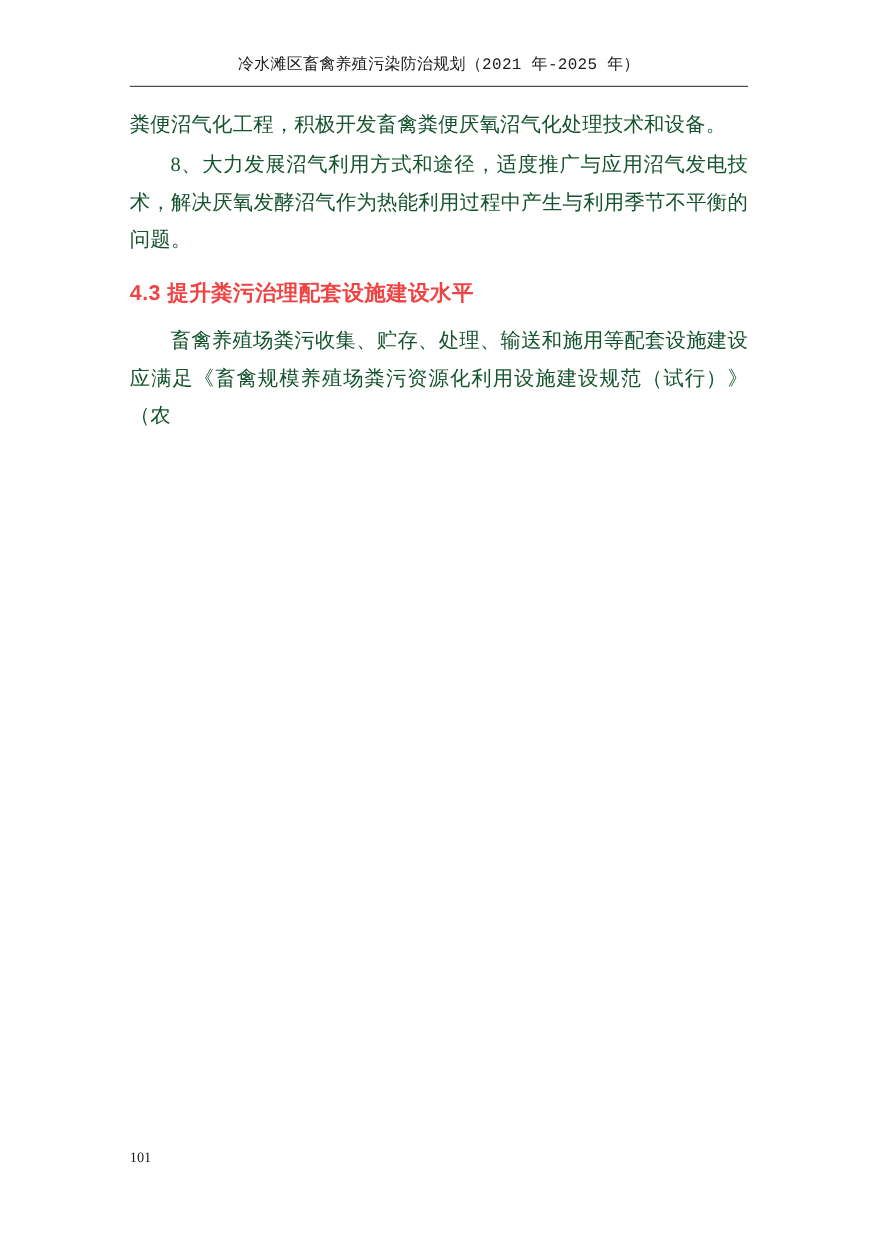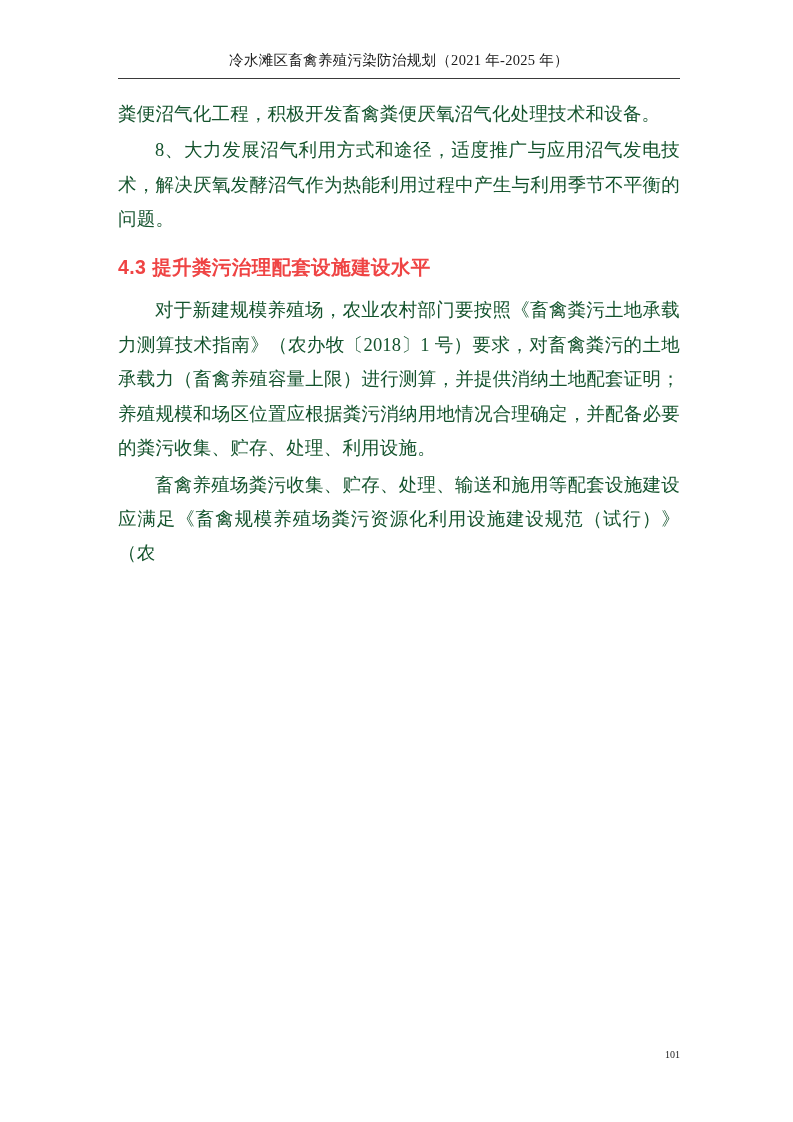--- a/index.html
+++ b/index.html
@@ -26,21 +26,21 @@
     width: 562px;
     height: 1010px;
   }
   .header {
     text-align: center;
     font-size: 14.5px;
     color: #1a1a1a;
     letter-spacing: 0.3px;
     padding-bottom: 6px;
     line-height: 1.5;
-    font-family: Liberation Serif, serif;
+    font-family: Liberation Mono, monospace;
   }
   .header-rule {
     border: 0;
     border-top: 1px solid #3a3a3a;
     margin: 0 0 18px 0;
   }
   p.body-text {
     font-size: 18.5px;
     line-height: 1.86;
     color: #14532d;
@@ -59,38 +59,37 @@
     color: #ef4444;
     margin: 14px 0 8px 0;
     letter-spacing: 0.4px;
     font-family: "Liberation Sans", sans-serif;
   }
   .page-number {
     position: absolute;
     left: 0;
     right: 0;
     bottom: 0;
-    text-align: right;
-    font-size: 10px;
+    text-align: left;
+    font-size: 13px;
     color: #1a1a1a;
     font-family: "Liberation Serif", "DejaVu Serif", serif;
   }
 </style>
 </head>
 <body>
 
 <div class="page">
   <div class="page-inner">
 
     <div class="header">冷水滩区畜禽养殖污染防治规划（2021 年-2025 年）</div>
     <hr class="header-rule">
 
     <p class="body-text">粪便沼气化工程，积极开发畜禽粪便厌氧沼气化处理技术和设备。</p>
     <p class="body-text indent">8、大力发展沼气利用方式和途径，适度推广与应用沼气发电技术，解决厌氧发酵沼气作为热能利用过程中产生与利用季节不平衡的问题。</p>
 
     <h2 class="section-heading">4.3 提升粪污治理配套设施建设水平</h2>
 
-    <p class="body-text indent">对于新建规模养殖场，农业农村部门要按照《畜禽粪污土地承载力测算技术指南》（农办牧〔2018〕1 号）要求，对畜禽粪污的土地承载力（畜禽养殖容量上限）进行测算，并提供消纳土地配套证明；养殖规模和场区位置应根据粪污消纳用地情况合理确定，并配备必要的粪污收集、贮存、处理、利用设施。</p>
     <p class="body-text indent">畜禽养殖场粪污收集、贮存、处理、输送和施用等配套设施建设应满足《畜禽规模养殖场粪污资源化利用设施建设规范（试行）》（农</p>
 
     <div class="page-number">101</div>
   </div>
 </div>
 
 </body></html>

